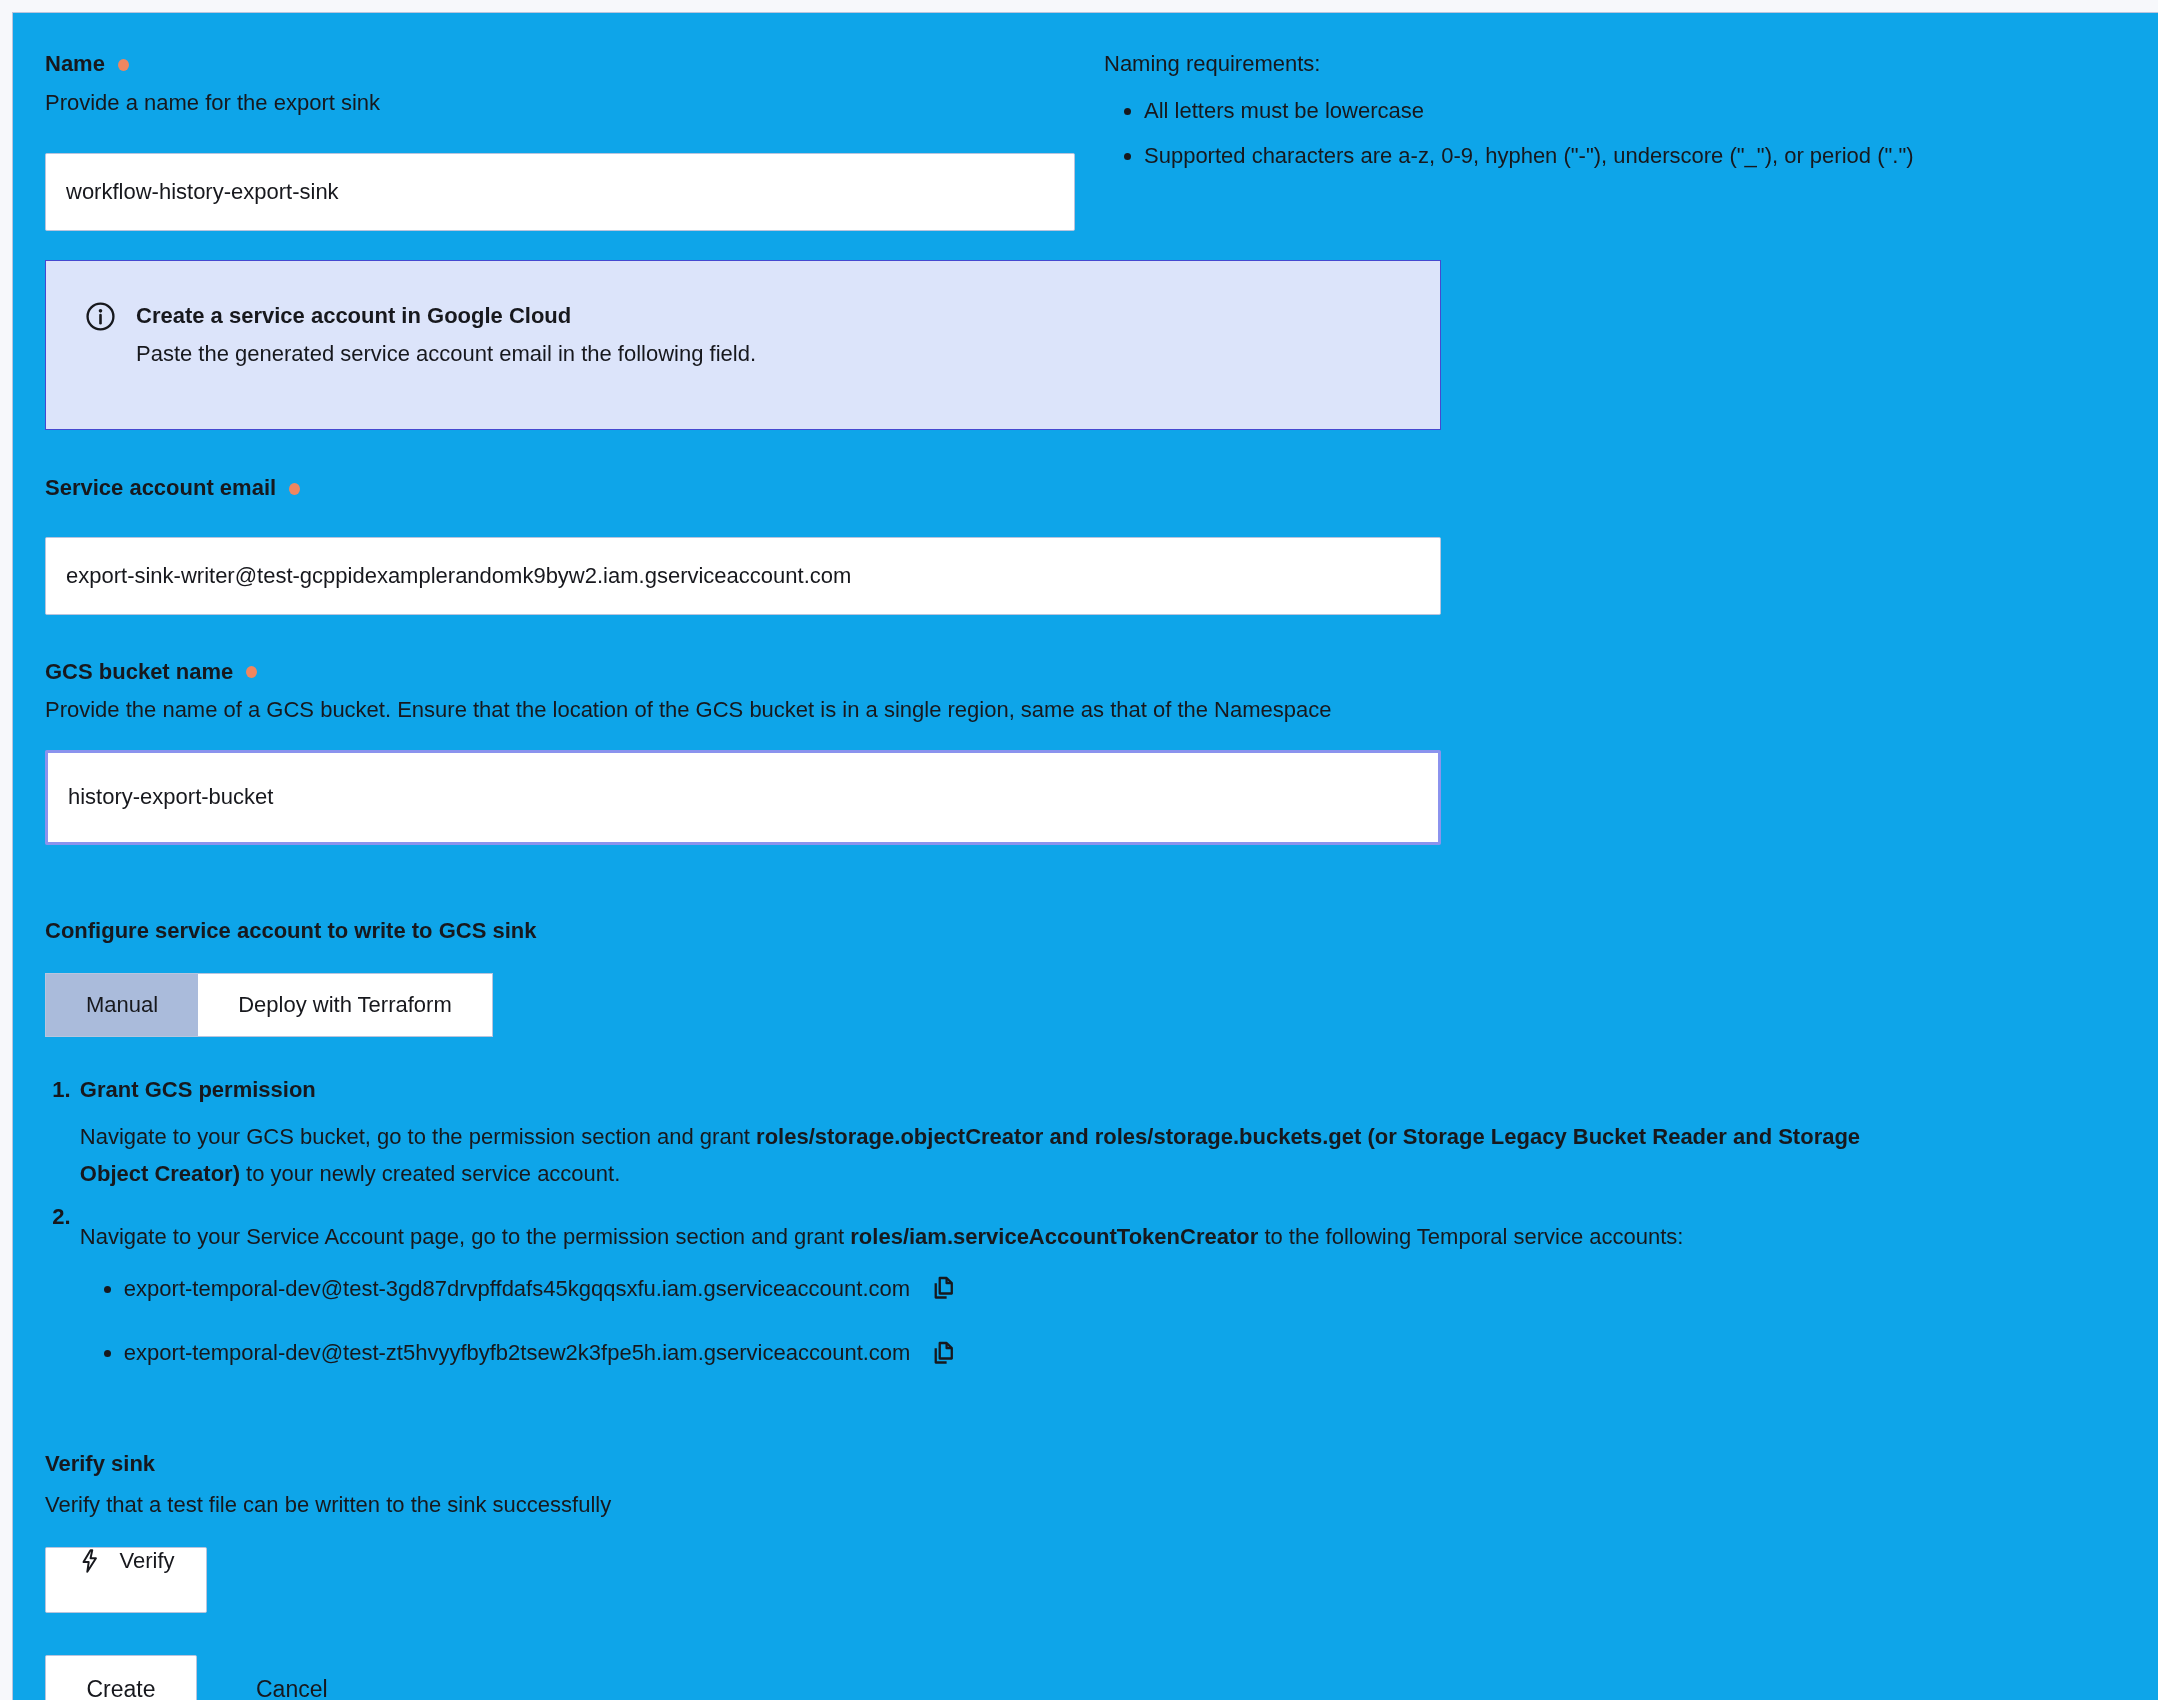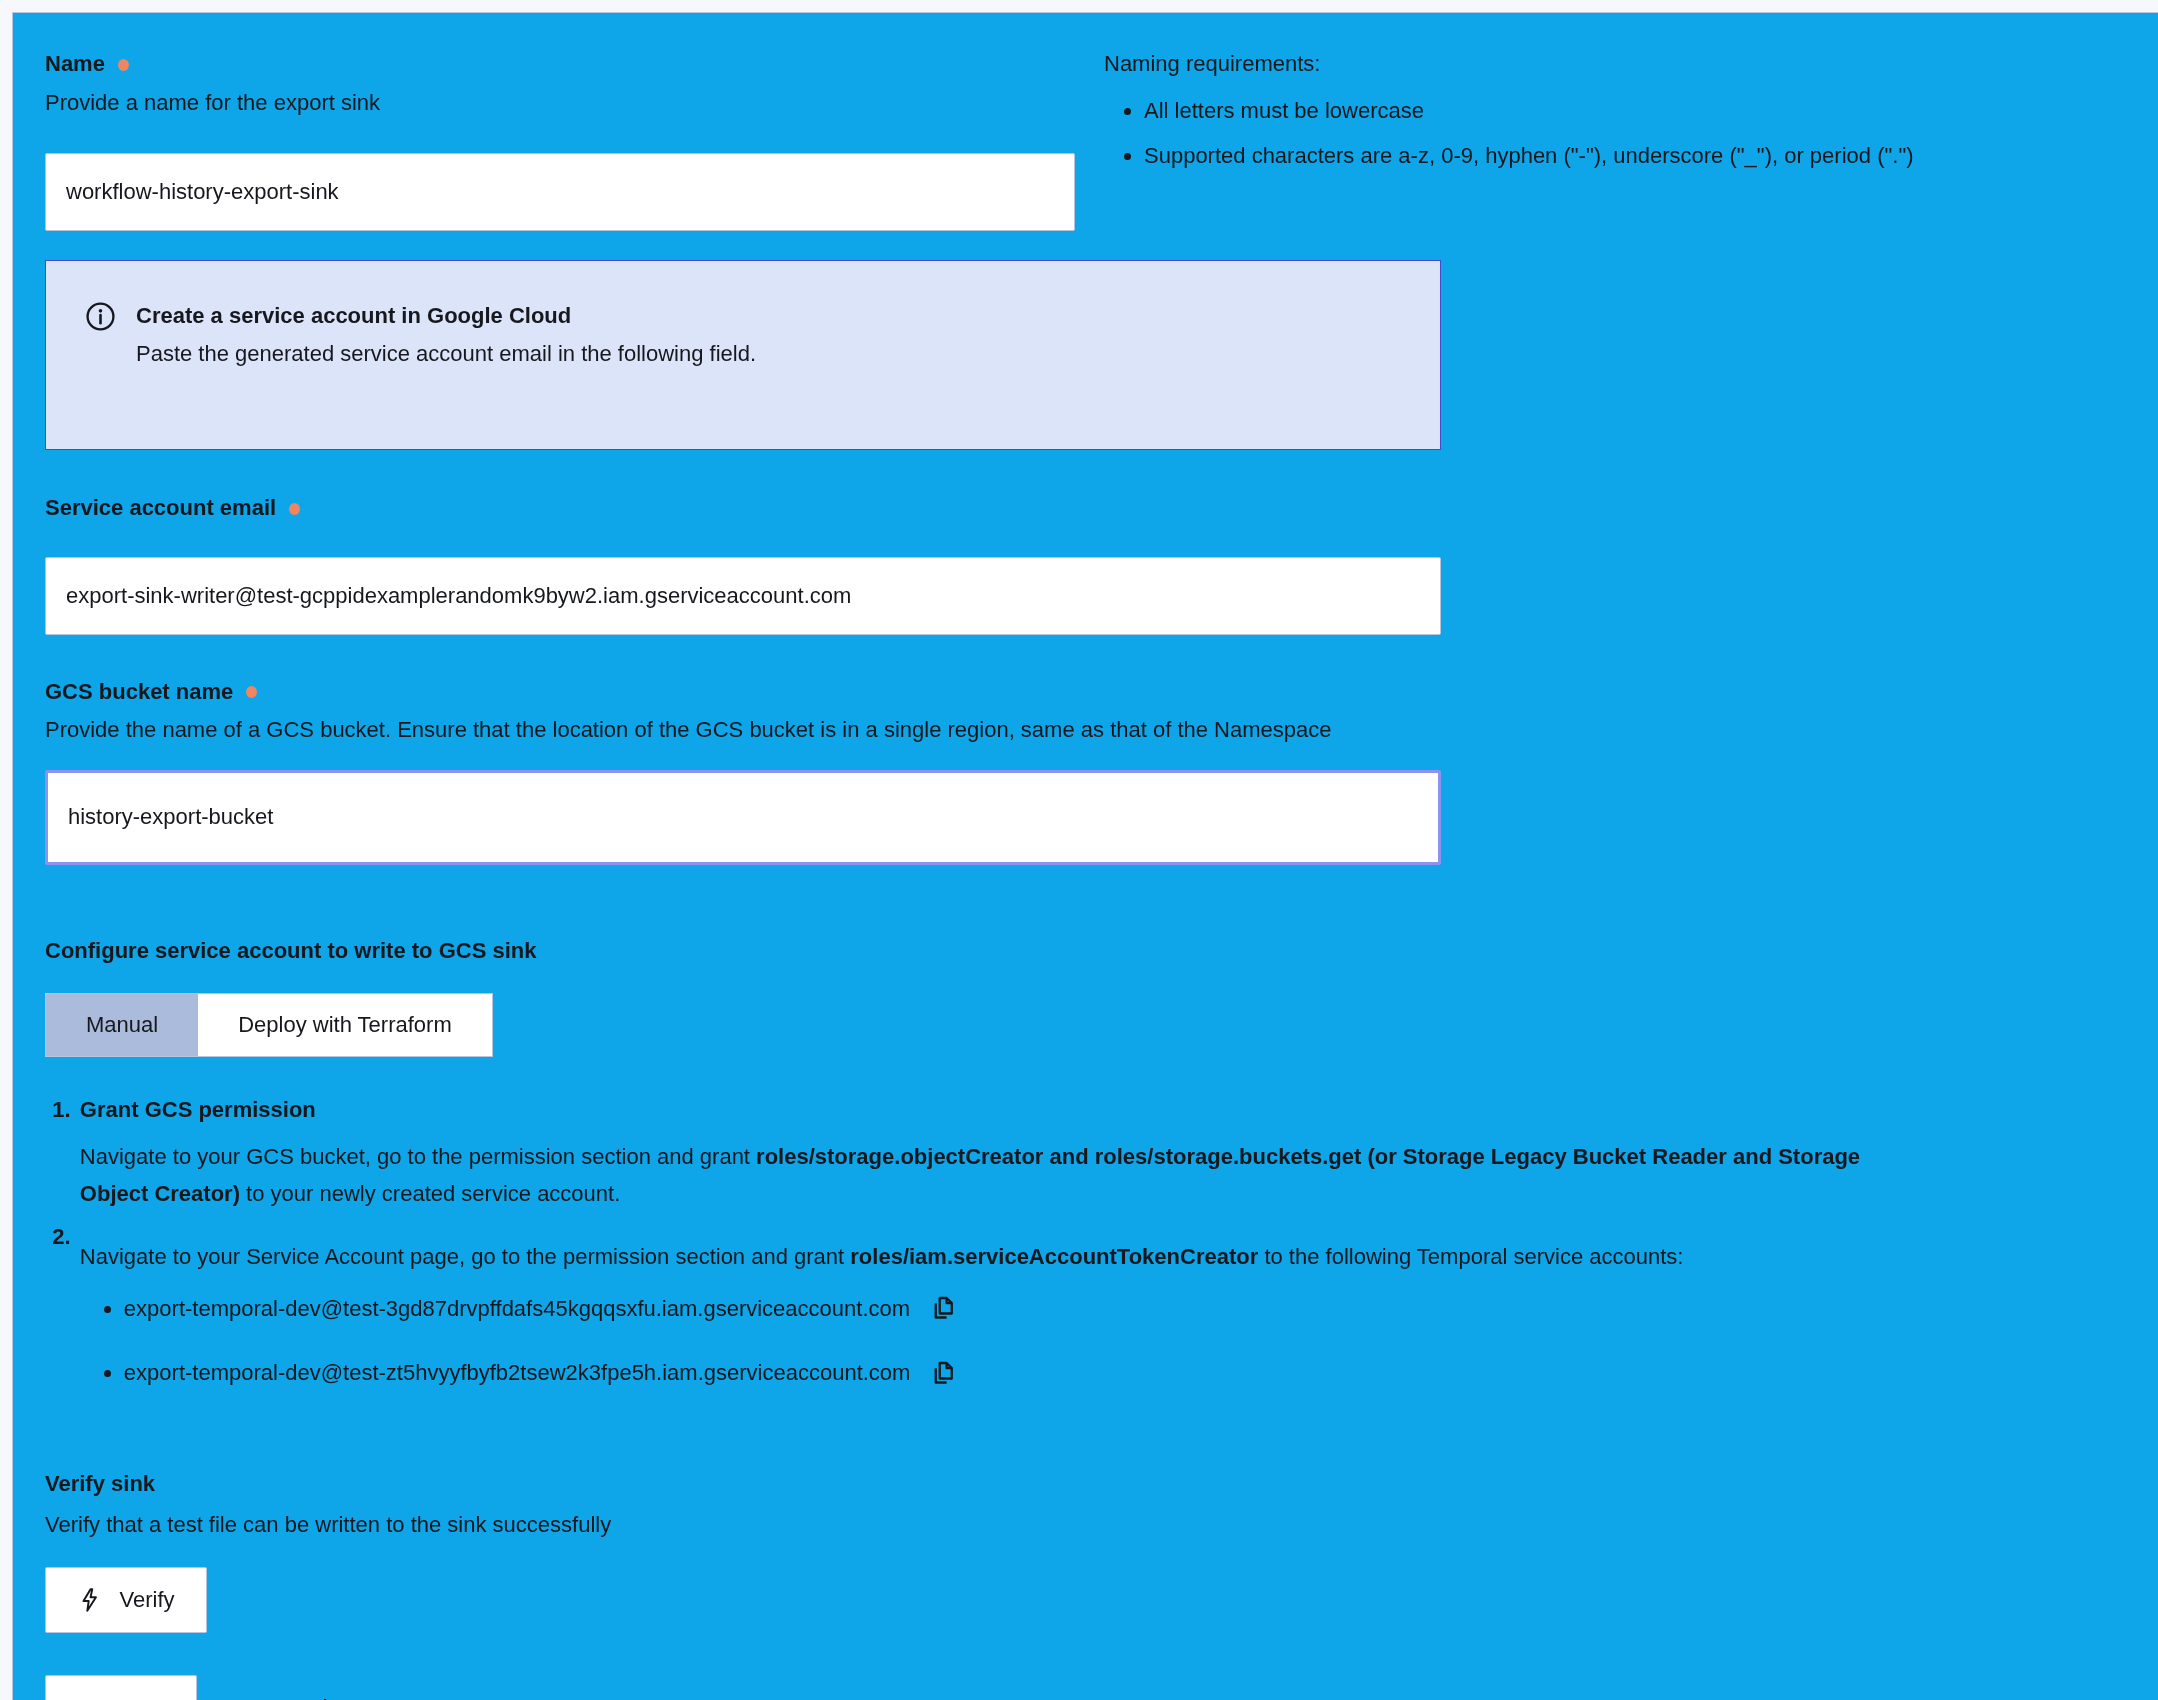--- a/index.html
+++ b/index.html
@@ -63,21 +63,21 @@
 
   .req-block { font-size: 22px; }
   .req-title { line-height: 27.5px; }
   .req-list { margin: 14.7px 0 0 0; padding-left: 40px; }
   .req-list li { line-height: 37px; margin-bottom: 8.3px; }
 
   .info-banner {
     margin-top: 29px;
     width: 1396px;
     box-sizing: border-box;
-    height: 190px;
+    height: 170px;
     background: #dce4fa;
     border: 1.8px solid #4549d0;
     display: flex;
     align-items: flex-start;
     padding: 40px 27.5px 0 39px;
   }
   .info-icon { flex: 0 0 auto; margin-top: 0px; color: #17181d; }
   .info-text { margin-left: 20px; }
   .info-title { font-weight: 700; font-size: 22px; line-height: 29px; }
   .info-desc { font-size: 22px; line-height: 29px; margin-top: 9.2px; }
@@ -137,21 +137,21 @@
     vertical-align: -6.4px;
     color: #17181d;
   }
 
   .verify-block { margin-top: 79px; }
   .verify-title { font-weight: 700; font-size: 22px; line-height: 27.5px; }
   .verify-desc { font-size: 22px; line-height: 27.5px; margin-top: 13px; }
   .verify-btn {
     margin-top: 29px;
     display: inline-flex;
-    align-items: center;
+    align-items: flex-start;
     gap: 16.5px;
     height: 66px;
     padding: 0 31px;
     background: #fff;
     border: 1.8px solid #b8c4dd;
     border-radius: 1.8px;
     font-family: "Liberation Sans", sans-serif;
     font-size: 22px;
     color: #17181d;
     cursor: pointer;

